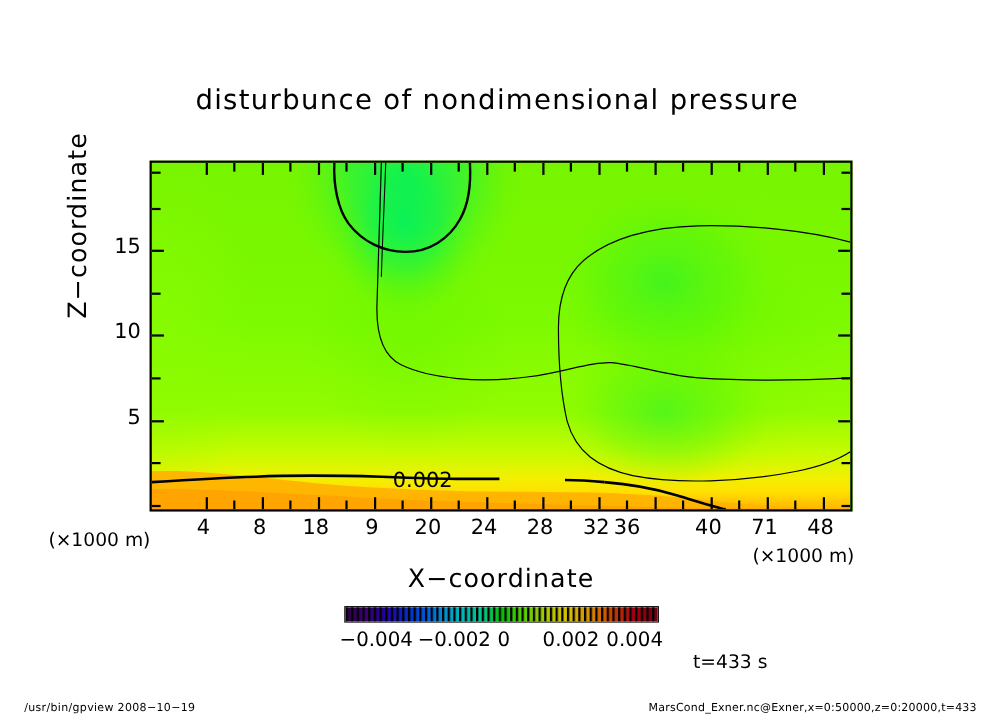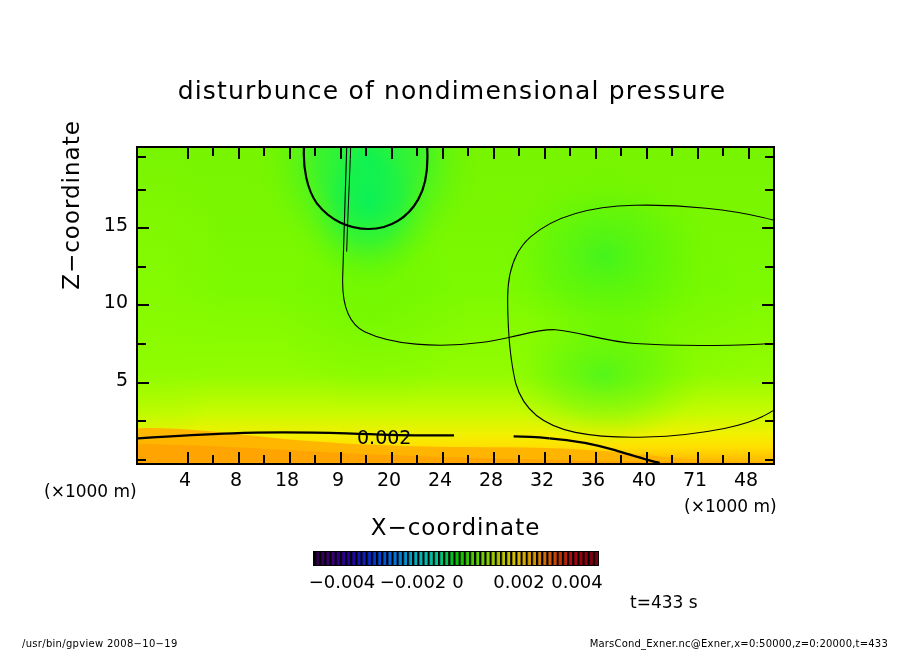--- a/index.html
+++ b/index.html
@@ -224,21 +224,21 @@
 </div>
 
 <div class="xlab" style="left:185px;">4</div>
 <div class="xlab" style="left:236px;">8</div>
 <div class="xlab" style="left:287px;">18</div>
 <div class="xlab" style="left:338px;">9</div>
 <div class="xlab" style="left:389px;">20</div>
 <div class="xlab" style="left:440px;">24</div>
 <div class="xlab" style="left:491px;">28</div>
 <div class="xlab" style="left:542px;">32</div>
-<div class="xlab" style="left:593px;">36</div>
+<div class="xlab" style="left:570px;">36</div>
 <div class="xlab" style="left:644px;">40</div>
 <div class="xlab" style="left:695px;">71</div>
 <div class="xlab" style="left:746px;">48</div>
 
 <div class="ylab" style="top:225px;">15</div>
 <div class="ylab" style="top:302px;">10</div>
 <div class="ylab" style="top:380px;">5</div>
 
 <div class="abs" id="ytitle">Z−coordinate</div>
 <div class="abs" id="xtitle">X−coordinate</div>

